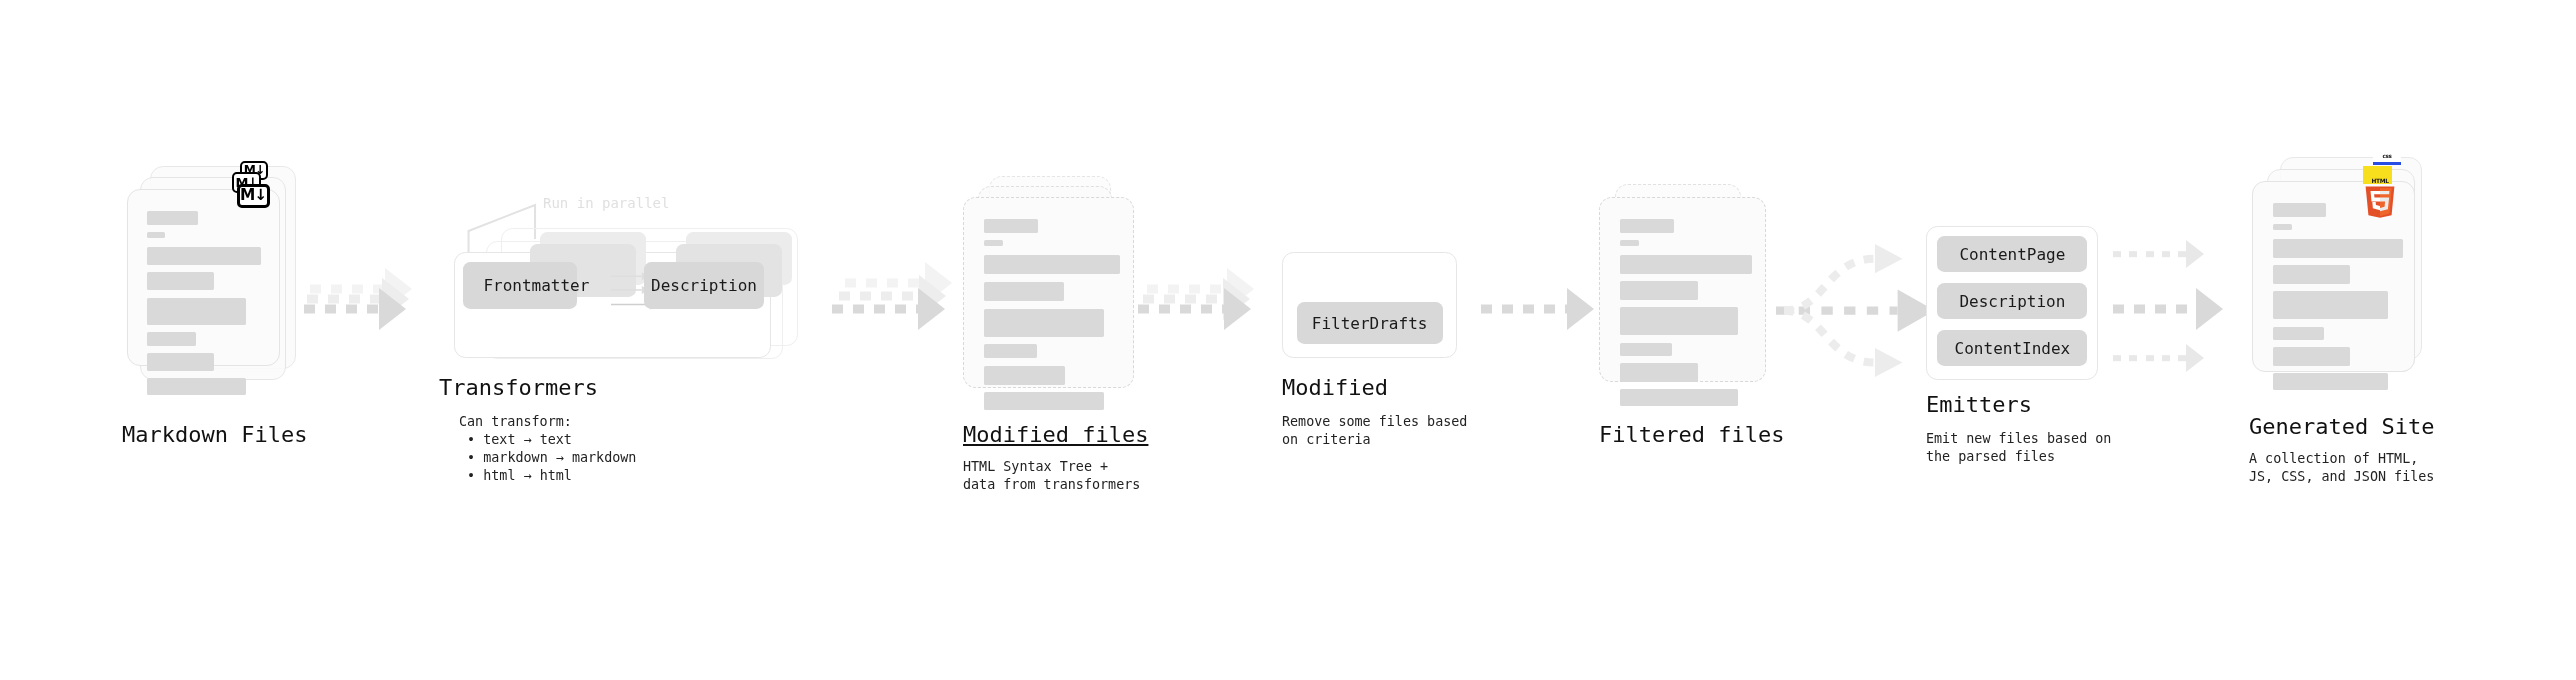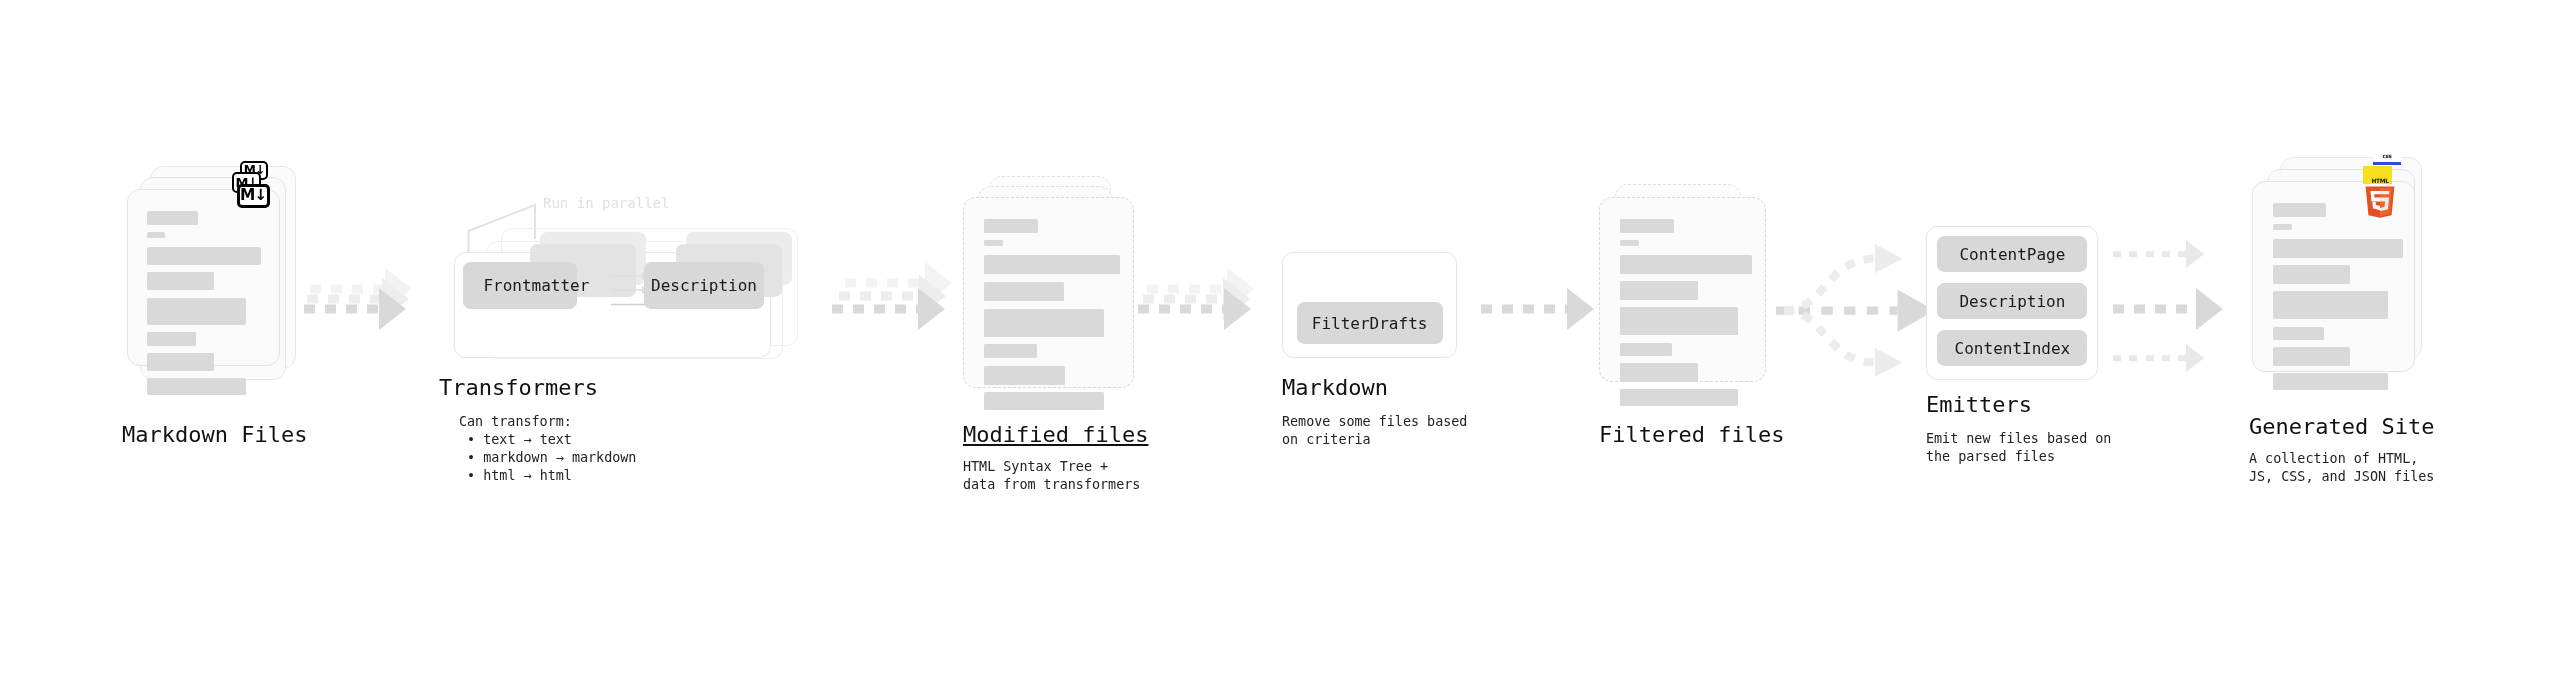--- a/index.html
+++ b/index.html
@@ -253,21 +253,21 @@
       <div class="head" style="left:80px;"></div>
   </div>
   <div class="arrow" style="left:1138px;top:309px;width:122px;">
     <div class="shaft" style="width:91px;"></div>
       <div class="head" style="left:86px;"></div>
   </div>
 
   <div class="stage" style="left:1282px;">
     <div class="procbox" style="left:0px;top:252px;width:175px;height:106px;"></div>
     <div class="pill" style="left:14.6px;top:270px;width:146px;height:42px;margin-top:32px;">FilterDrafts</div>
-    <div class="title" style="position:absolute;left:0px;top:375px;">Markdown</div>
+    <div class="title" style="position:absolute;left:0px;top:375px;">Modified</div>
     <div class="desc-block" style="left:0px;top:413px;">
       <div class="desc">Remove some files based</div>
       <div class="desc">on criteria</div>
     </div>
   </div>
 
   <div class="arrow" style="left:1481px;top:309px;width:122px;">
     <div class="shaft" style="width:91px;"></div>
       <div class="head" style="left:86px;"></div>
   </div>

